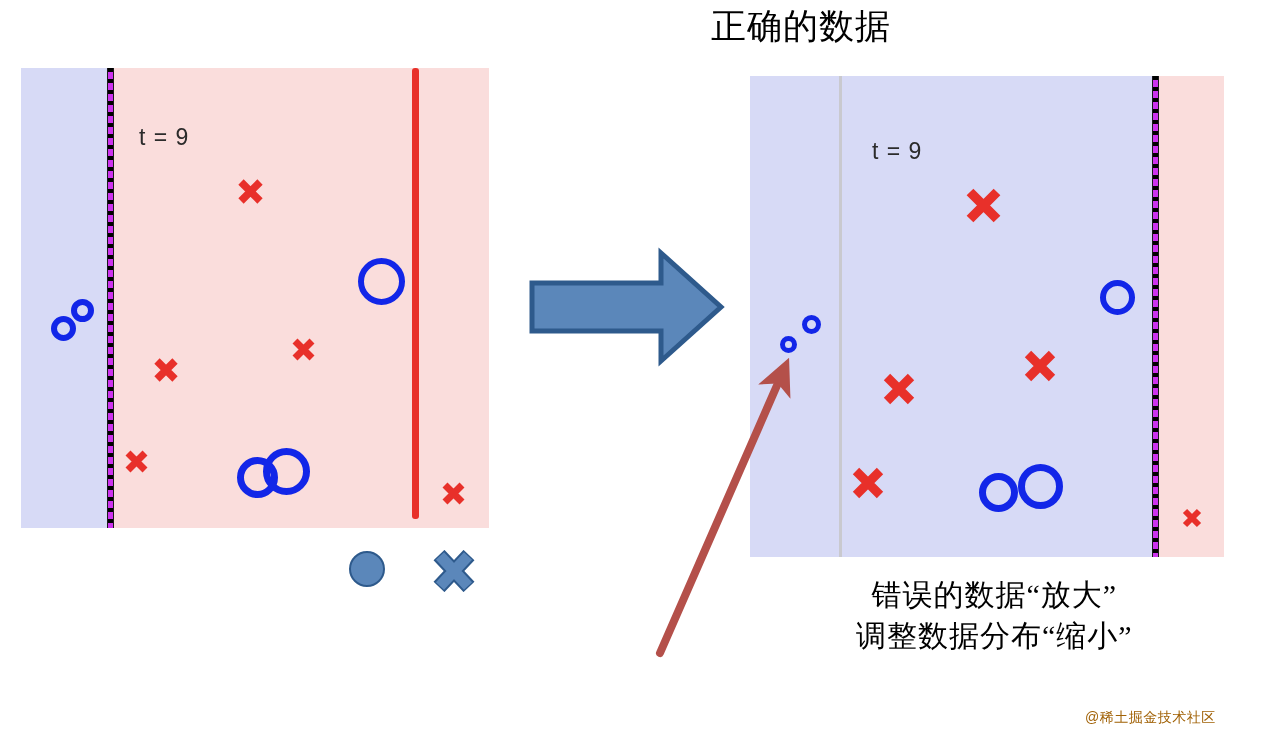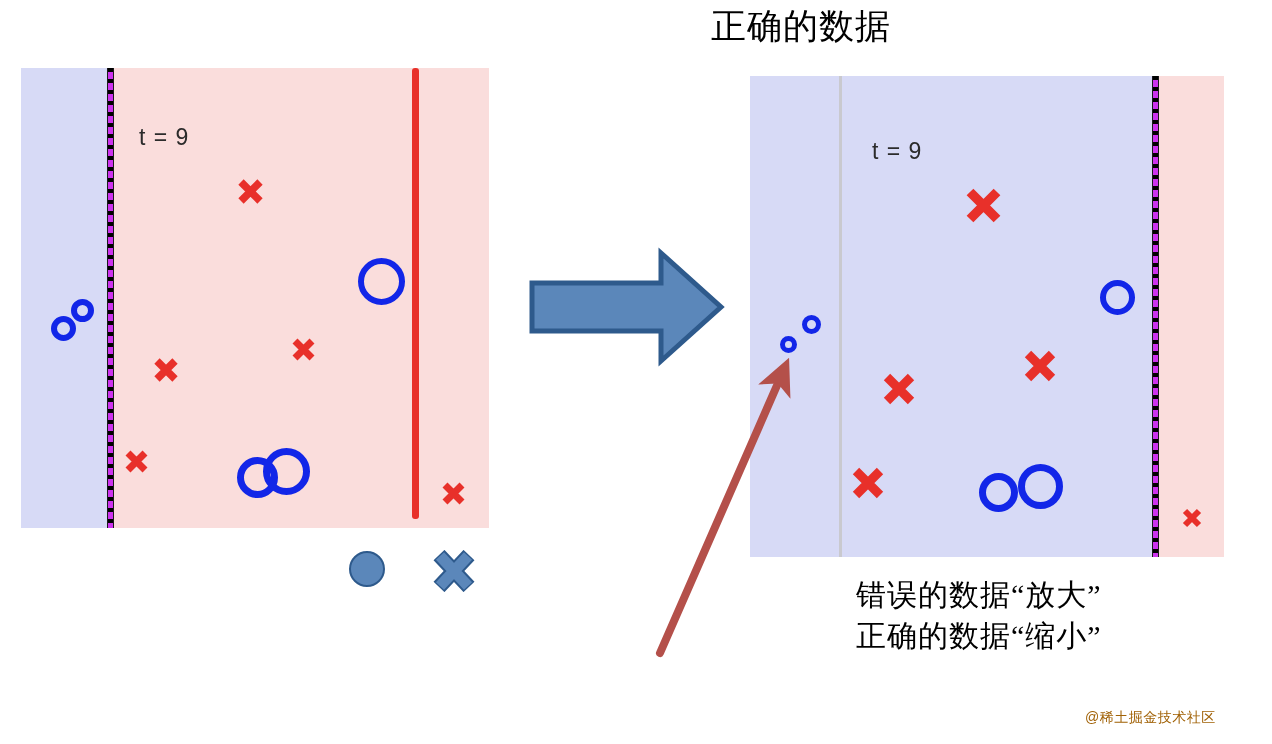--- a/index.html
+++ b/index.html
@@ -309,19 +309,19 @@
         <marker id="arrowHead" markerWidth="5" markerHeight="5" refX="2.4" refY="2.5" orient="auto">
           <path d="M0,0.3 L4.6,2.5 L0,4.7 L1.1,2.5 Z" fill="#b4504a"></path>
         </marker>
       </defs>
       <line x1="30" y1="303" x2="152" y2="24" stroke="#b4504a" stroke-width="8" stroke-linecap="round" marker-end="url(#arrowHead)"></line>
     </svg>
   </div>
 
   <div class="caption" id="caption-right">
     <div>错误的数据“放大”</div>
-    <div>正确的数据“缩小”</div>
+    <div>调整数据分布“缩小”</div>
   </div>
 
 
   <div id="watermark">@稀土掘金技术社区</div>
 
 </div>
 
 </body></html>

